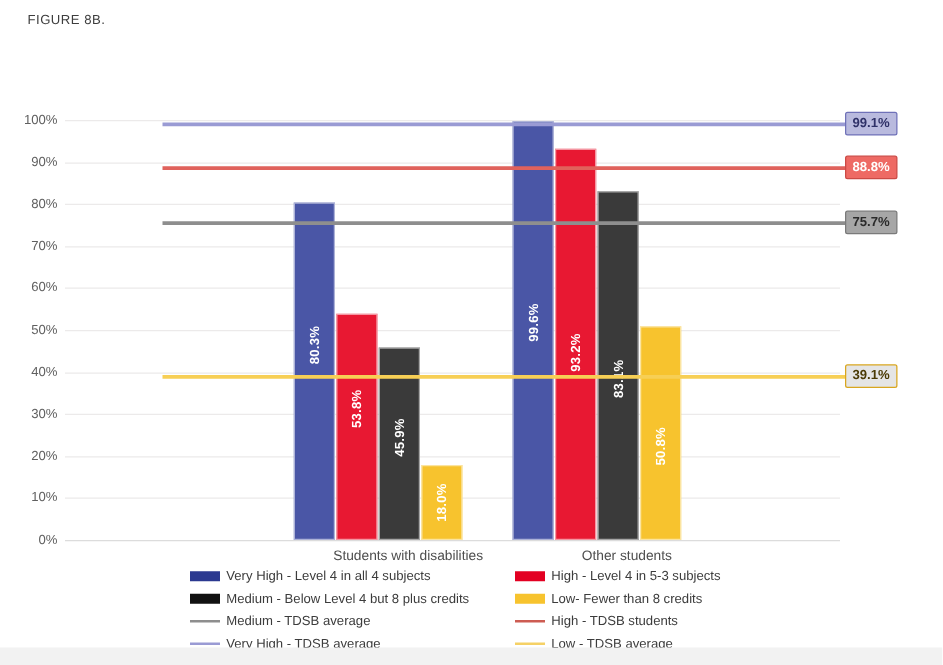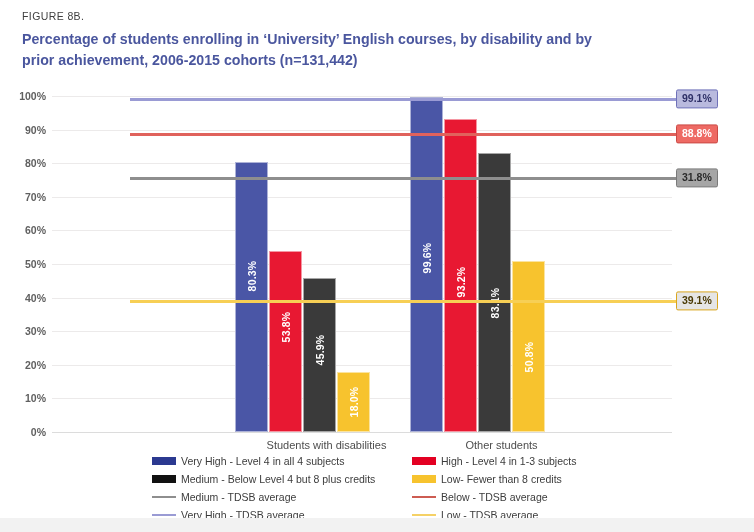--- a/index.html
+++ b/index.html
@@ -46,21 +46,20 @@
   .ytick {
     position:absolute;
     right:688px; 
     font-size:10.5px; color:#606060;
     text-align:right; white-space:nowrap;
   }
   #ylabels { position:absolute; left:0; top:12px; width:46px; height:336px; }
   #ylabels .ytick {
     position:absolute; right:0; width:46px;
     transform:translateY(-50%);
-    font-weight:bold;
   }
 
   
   .bar {
     position:absolute; bottom:0;
     border:1px solid rgba(255,255,255,.55);
   }
   .bar .bar-value {
     position:absolute;
     left:50%; top:52%;
@@ -125,21 +124,20 @@
     position:absolute; left:0; bottom:0;
     width:754px; height:14px;
     background:#f2f2f2;
   }
 </style>
 </head>
 <body>
 
 <div id="header">
   <div id="fig-label">FIGURE 8B.</div>
-  <div id="fig-title">Percentage of students enrolling in ‘University’ English courses, by disability and by prior achievement, 2006-2015 cohorts (n=131,442)</div>
 </div>
 
 <div id="chart-area">
   <div id="ylabels">
       <div class="ytick" style="top: 336px;">0%</div>
       <div class="ytick" style="top: 302.4px;">10%</div>
       <div class="ytick" style="top: 268.8px;">20%</div>
       <div class="ytick" style="top: 235.2px;">30%</div>
       <div class="ytick" style="top: 201.6px;">40%</div>
       <div class="ytick" style="top: 168px;">50%</div>
@@ -185,21 +183,21 @@
       </div>
       <div class="bar" style="left: 460px; width: 33px; height: 170.688px; background: rgb(247, 195, 46); z-index: 3;">
         <span class="bar-value" style="color: rgb(255, 255, 255); top: 56%;">50.8%</span>
       </div>
       <div class="cat-label" style="left: 425.5px; top: 343px;">Other students</div>
       <div class="refline" style="top: 2.024px; background: rgb(154, 155, 212); z-index: 5;"></div>
       <div class="ref-badge" style="top: 3.024px; left: 624px; background: rgb(185, 186, 222); border: 1px solid rgb(111, 113, 184); color: rgb(47, 49, 104); z-index: 6;">99.1%</div>
       <div class="refline" style="top: 36.632px; background: rgb(224, 98, 92); z-index: 5;"></div>
       <div class="ref-badge" style="top: 37.632px; left: 624px; background: rgb(238, 106, 100); border: 1px solid rgb(203, 74, 69); color: rgb(255, 255, 255); z-index: 6;">88.8%</div>
       <div class="refline" style="top: 80.648px; background: rgb(142, 142, 142); z-index: 5;"></div>
-      <div class="ref-badge" style="top: 81.648px; left: 624px; background: rgb(166, 166, 166); border: 1px solid rgb(122, 122, 122); color: rgb(43, 43, 43); z-index: 6;">31.8%</div>
+      <div class="ref-badge" style="top: 81.648px; left: 624px; background: rgb(166, 166, 166); border: 1px solid rgb(122, 122, 122); color: rgb(43, 43, 43); z-index: 6;">75.7%</div>
       <div class="refline" style="top: 203.624px; background: rgb(247, 207, 85); z-index: 5;"></div>
       <div class="ref-badge" style="top: 204.624px; left: 624px; background: #e5e5e5; border: 1px solid rgb(217, 166, 31); color: rgb(74, 58, 5); z-index: 6;">39.1%</div>
     </div>
   <div id="overlay"></div>
 </div>
 
 <div id="legend">
   <div class="legend-col" id="legend-col-left">
       <div class="legend-row">
         <span class="swatch-box" style="background: rgb(43, 57, 144);"></span>
@@ -214,29 +212,29 @@
         <span class="legend-text">Medium - TDSB average</span>
       </div>
       <div class="legend-row">
         <span class="swatch-line" style="background: rgb(154, 155, 212);"></span>
         <span class="legend-text">Very High - TDSB average</span>
       </div>
     </div>
   <div class="legend-col" id="legend-col-right">
       <div class="legend-row">
         <span class="swatch-box" style="background: rgb(227, 0, 34);"></span>
-        <span class="legend-text">High - Level 4 in 1-3 subjects</span>
+        <span class="legend-text">High - Level 4 in 5-3 subjects</span>
       </div>
       <div class="legend-row">
         <span class="swatch-box" style="background: rgb(247, 195, 46);"></span>
         <span class="legend-text">Low- Fewer than 8 credits</span>
       </div>
       <div class="legend-row">
         <span class="swatch-line" style="background: rgb(205, 92, 82);"></span>
-        <span class="legend-text">Below - TDSB average</span>
+        <span class="legend-text">High - TDSB students</span>
       </div>
       <div class="legend-row">
         <span class="swatch-line" style="background: rgb(245, 209, 102);"></span>
         <span class="legend-text">Low - TDSB average</span>
       </div>
     </div>
 </div>
 
 <div id="footer-rule"></div>
 

